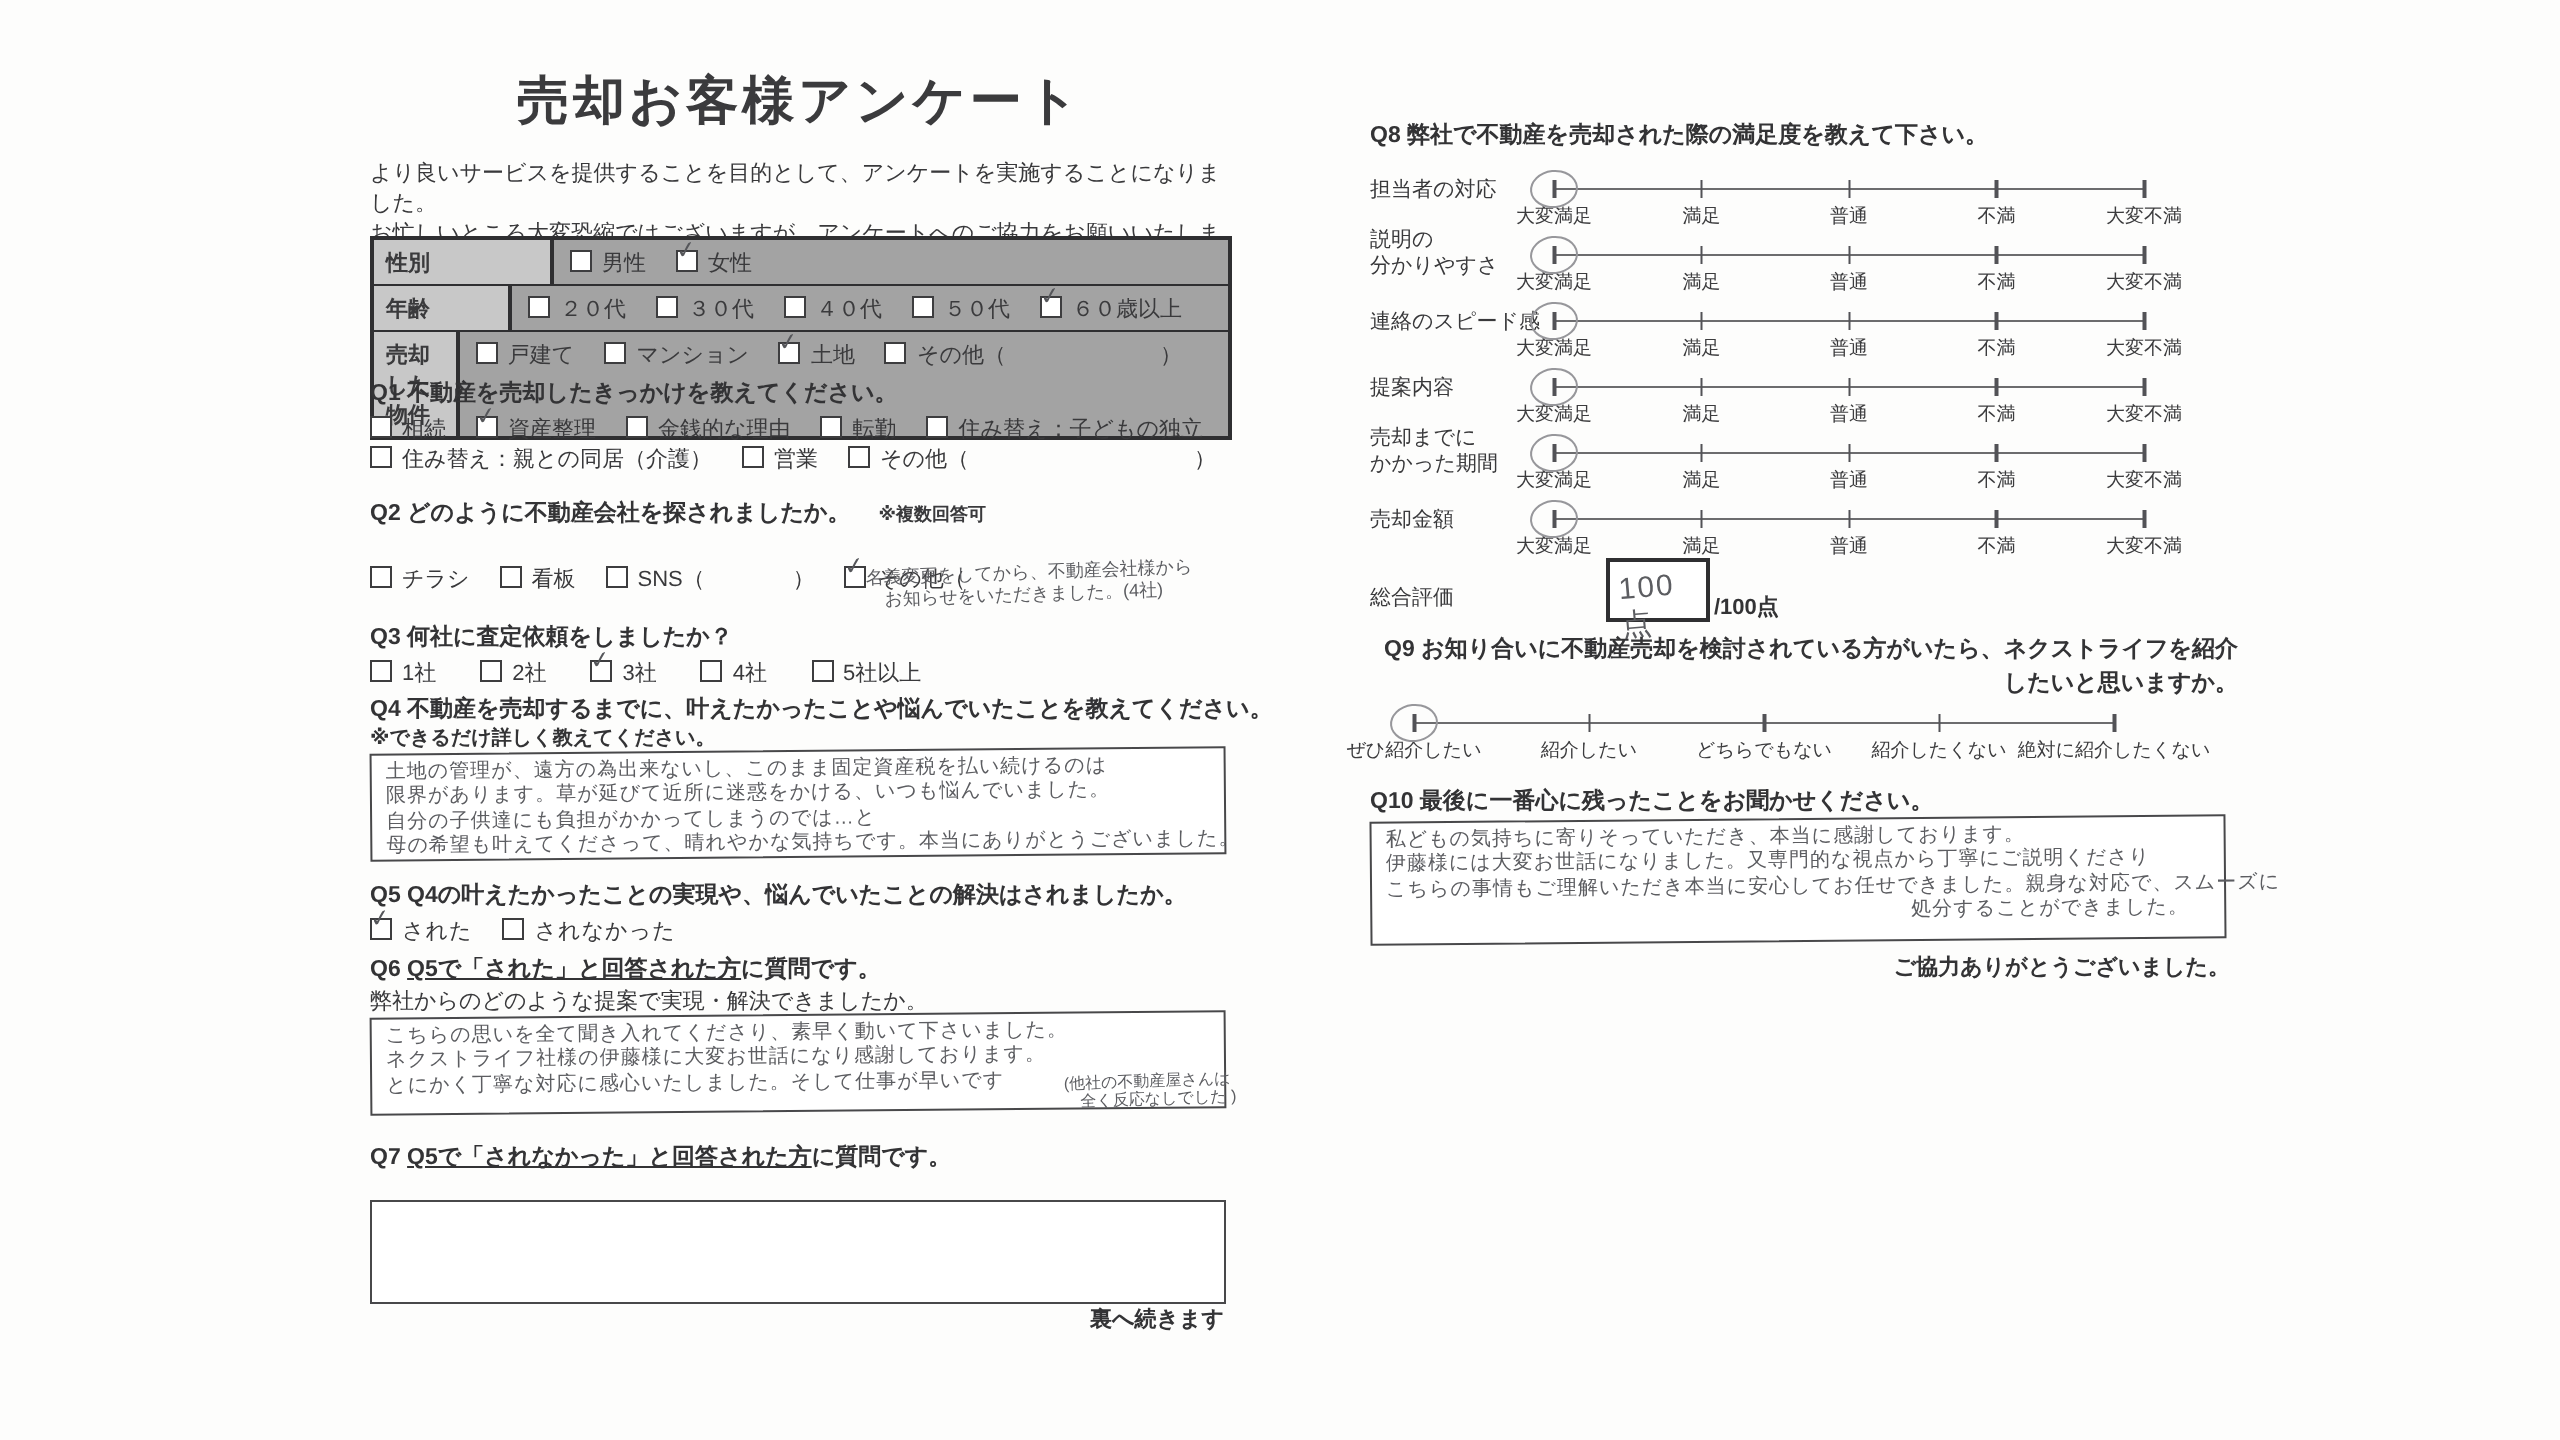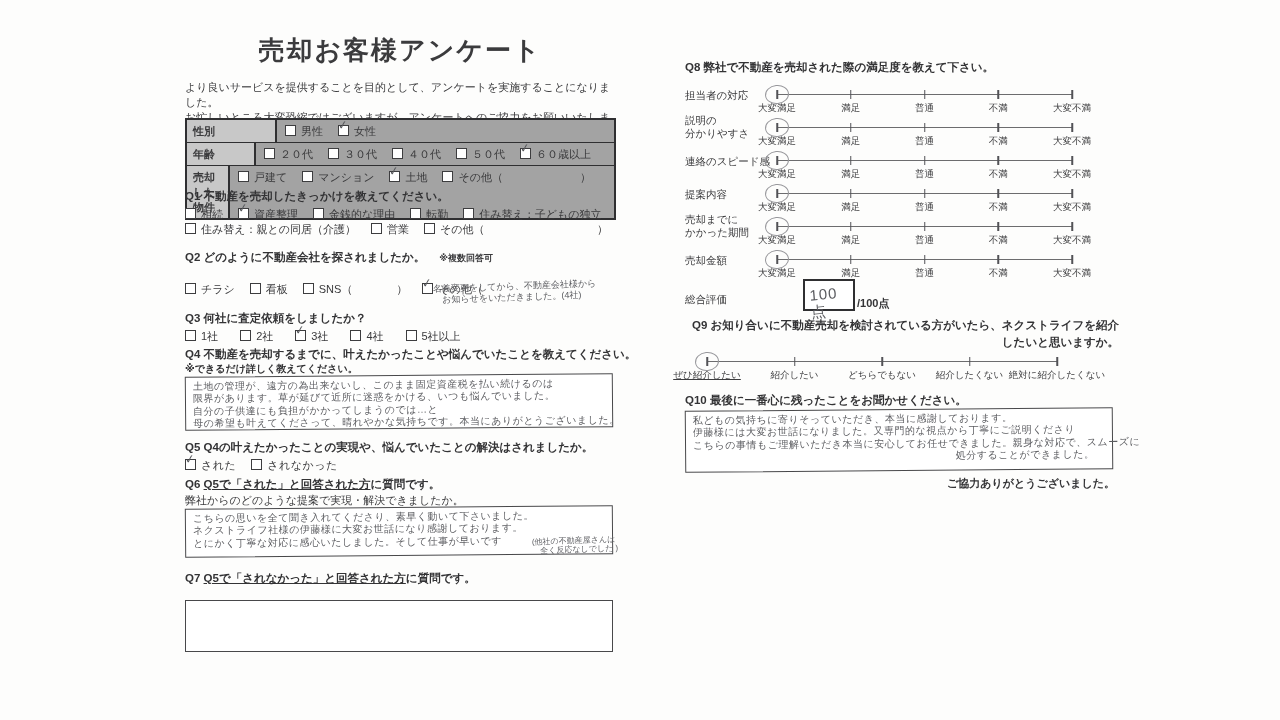--- a/index.html
+++ b/index.html
@@ -130,20 +130,21 @@
   <div class="abs hw-small" style="left:347px;top:536px">
       <div class="line">(他社の不動産屋さんは</div>
       <div class="line">　全く反応なしでした )</div>
     </div>
 
   <div class="abs q-title" style="top:571px">
     <span>Q7 </span><span class="underline">Q5で「されなかった」と回答された方</span><span>に質問です。</span>
   </div>
   <div class="abs answer-box" style="top:600px;left:0;width:412px;height:45px"></div>
 
+  <div class="abs right-note" style="top:652px;left:0;width:427px">裏へ続きます</div>
 </div>
 
 <div class="col col-right">
   <div class="abs q-title" style="top:60px">Q8 弊社で不動産を売却された際の満足度を教えて下さい。</div>
   <div id="q8-rows">
       <div class="abs row-label" style="left: 0px; top: 89px;">
         <div>担当者の対応</div>
       </div>
       <div class="abs scale" style="left: 92px; width: 295px; top: 88px;">
         <div class="s-line"></div>
@@ -251,21 +252,21 @@
   <div class="abs row-label" style="top:293px;left:0">総合評価</div>
   <div class="abs score-box" style="left:118px;top:279px">
     <div class="score-hw">100点</div>
   </div>
   <div class="abs score-max" style="left:172px;top:296px">/100点</div>
 
   <div class="abs q9-title" style="top:317px;left:0;width:434px">Q9 お知り合いに不動産売却を検討されている方がいたら、ネクストライフを紹介したいと思いますか。</div>
   <div class="abs scale s-wide" style="left:22px;top:355px;width:350px">
       <div class="s-line"></div>
       <div class="s-tick" style="left: 0%;"></div>
-      <div class="s-label" style="left: 0%; text-decoration: underline;">ぜひ紹介したい</div>
+      <div class="s-label" style="left: 0%;">ぜひ紹介したい</div>
       <div class="s-circle" style="left: 0%;"></div>
       <div class="s-tick" style="left: 25%;"></div>
       <div class="s-label" style="left: 25%;">紹介したい</div>
       <div class="s-tick" style="left: 50%;"></div>
       <div class="s-label" style="left: 50%;">どちらでもない</div>
       <div class="s-tick" style="left: 75%;"></div>
       <div class="s-label" style="left: 75%;">紹介したくない</div>
       <div class="s-tick" style="left: 100%;"></div>
       <div class="s-label" style="left: 100%;">絶対に紹介したくない</div>
     </div>

